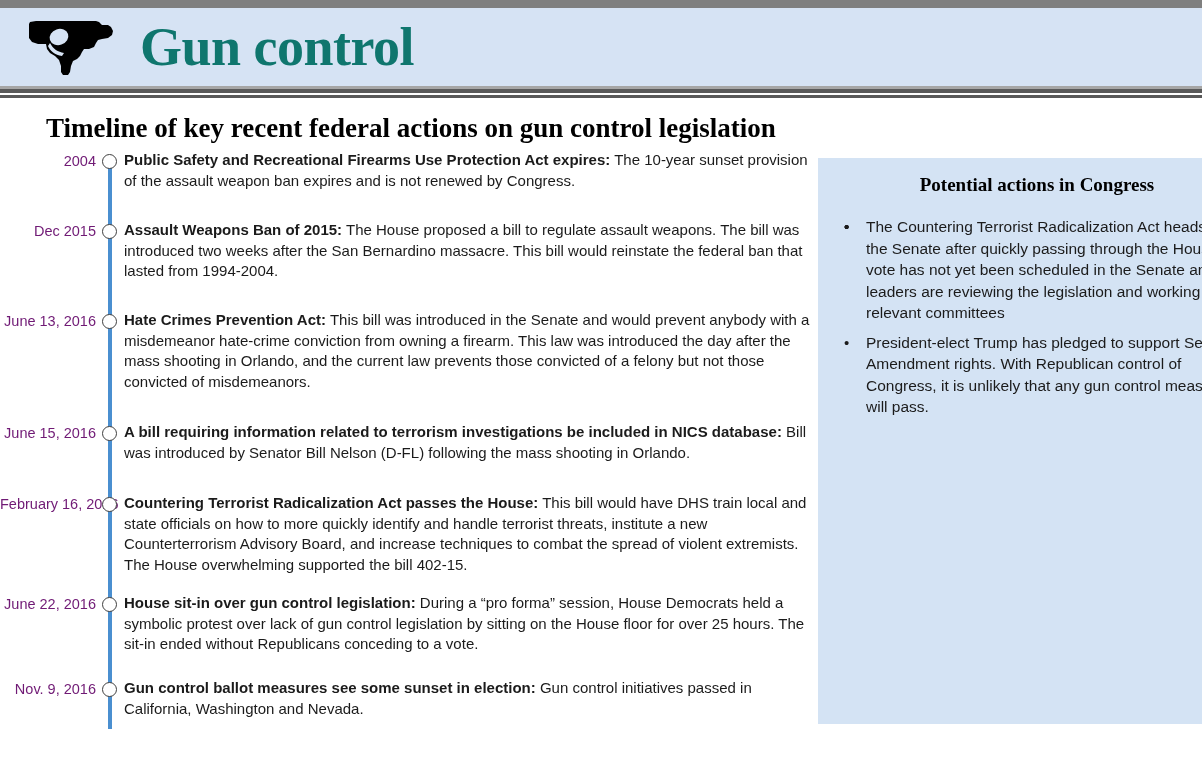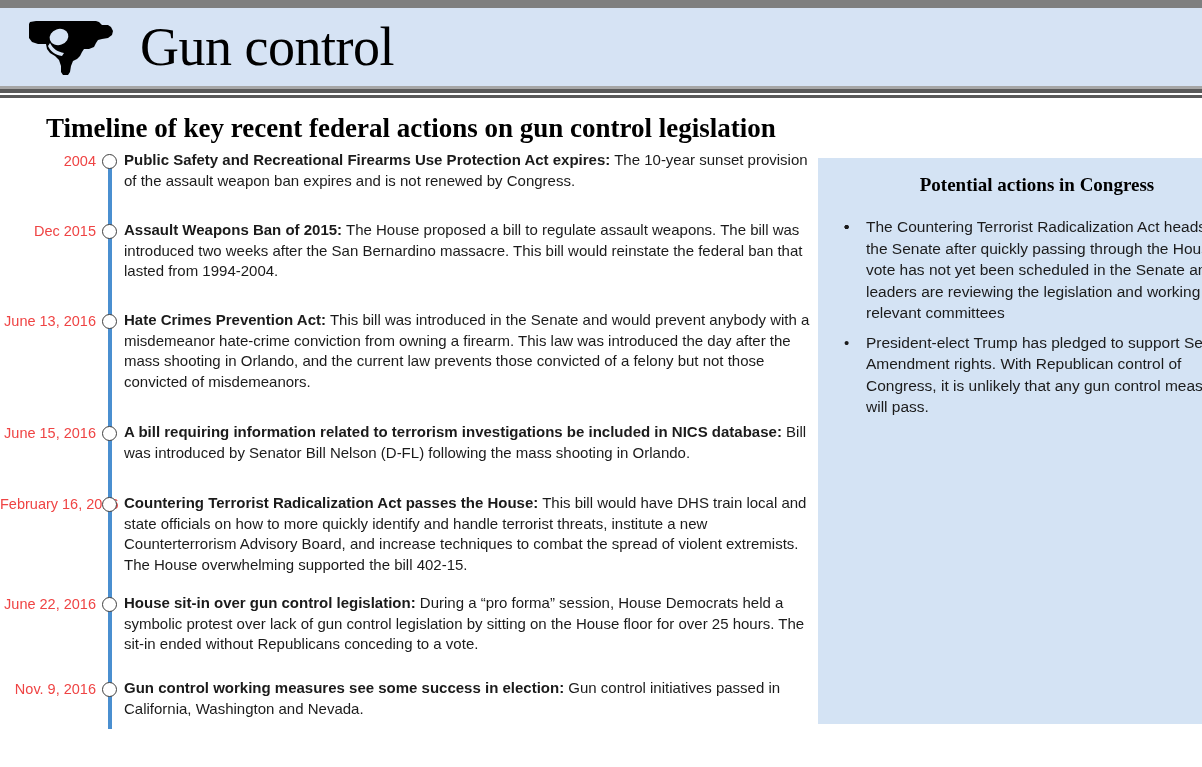--- a/index.html
+++ b/index.html
@@ -33,24 +33,24 @@
   #gun-icon {
     margin-left: 26px;
     width: 92px;
     height: 62px;
     flex: 0 0 auto;
     display: block;
   }
   #banner-title {
     margin-left: 22px;
     font-family: "Liberation Serif", serif;
-    font-weight: normal;
+    font-weight: bold;
     font-size: 54px;
     line-height: 1;
-    color: #000000;
+    color: #0f766e;
     letter-spacing: -0.5px;
   }
   .rule {
     position: absolute;
     left: 0;
     width: 1202px;
   }
   #rule-a { top: 86px;  height: 3px; background: #a6a6a6; }
   #rule-b { top: 89px;  height: 4px; background: #595959; }
   #rule-c { top: 93px;  height: 2px; background: #ffffff; }
@@ -90,21 +90,21 @@
     left: 0;
     width: 812px;
   }
   .tl-date {
     position: absolute;
     left: 0;
     top: 0;
     width: 96px;
     text-align: right;
     font-size: 14.5px;
-    color: #ef4444;
+    color: #701a75;
     white-space: nowrap;
     line-height: 18px;
   }
   .tl-dot {
     position: absolute;
     left: 102px;
     top: 2px;
     width: 15px;
     height: 15px;
     border: 1.6px solid #3f3f3f;
@@ -225,21 +225,21 @@
 
   <div class="tl-event" style="top:443px;">
     <div class="tl-date">June 22, 2016</div>
     <div class="tl-dot"></div>
     <div class="tl-body"><b>House sit-in over gun control legislation:</b><span> During a “pro forma” session, House Democrats held a symbolic protest over lack of gun control legislation by sitting on the House floor for over 25 hours. The sit-in ended without Republicans conceding to a vote.</span></div>
   </div>
 
   <div class="tl-event" style="top:528px;">
     <div class="tl-date">Nov. 9, 2016</div>
     <div class="tl-dot"></div>
-    <div class="tl-body"><b>Gun control working measures see some success in election:</b><span> Gun control initiatives passed in California, Washington and Nevada.</span></div>
+    <div class="tl-body"><b>Gun control ballot measures see some sunset in election:</b><span> Gun control initiatives passed in California, Washington and Nevada.</span></div>
   </div>
 
 </div>
 
 <div id="sidebar">
   <div id="sidebar-title">Potential actions in Congress</div>
   <ul id="sidebar-list">
     <li><span class="bullet">•</span></li>
     <li><span class="bullet">•</span></li>
     <li><span class="bullet">•</span><span>The Countering Terrorist Radicalization Act heads to the Senate after quickly passing through the House. A vote has not yet been scheduled in the Senate and leaders are reviewing the legislation and working with relevant committees</span></li>

